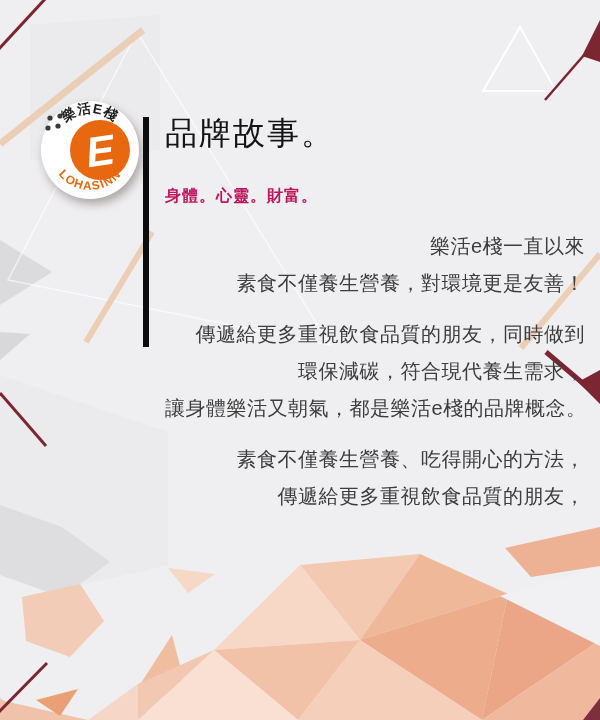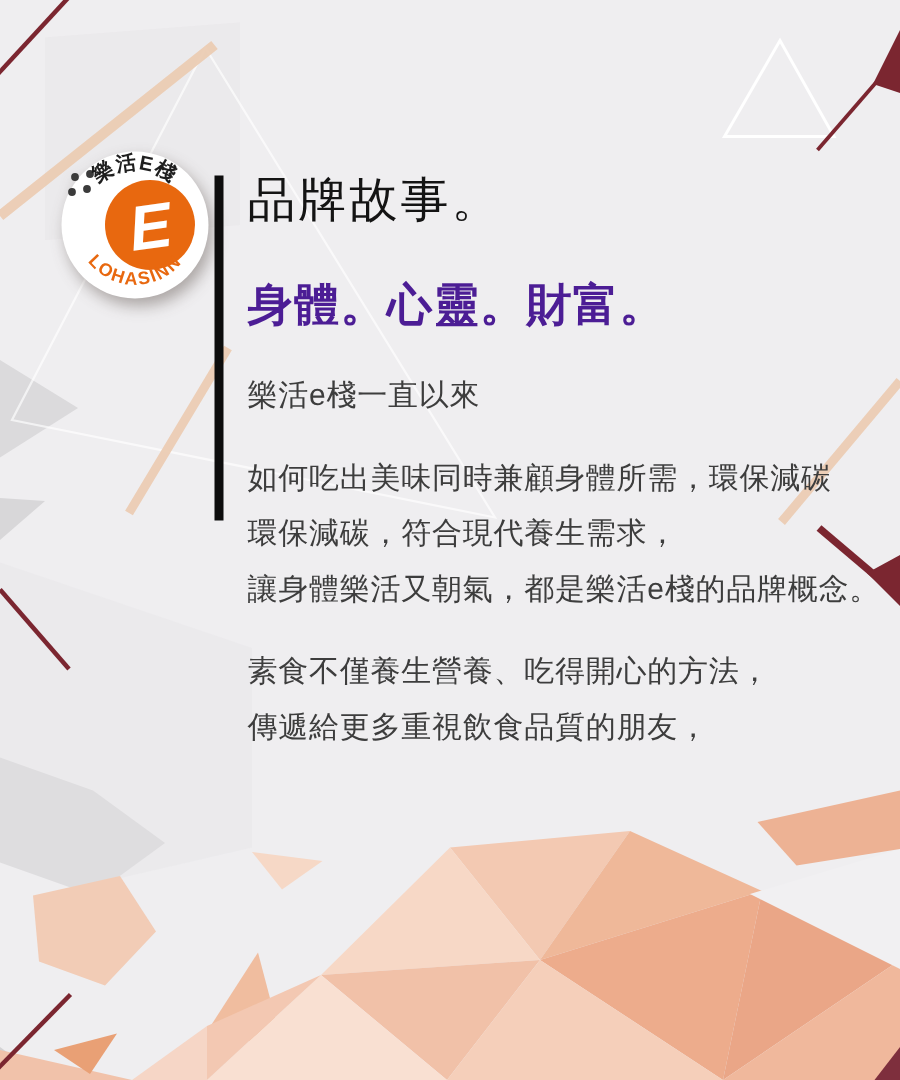--- a/index.html
+++ b/index.html
@@ -17,27 +17,27 @@
     position:absolute;left:143px;top:117px;width:6px;height:230px;
     background:#0d0d0d;
   }
   .title{
     position:absolute;left:165px;top:116px;margin:0;
     font-size:32px;font-weight:400;letter-spacing:2px;color:#141414;
     line-height:1.1;white-space:nowrap;
   }
   .subtitle{
     position:absolute;left:165px;top:186px;margin:0;
-    font-size:30px;font-weight:700;letter-spacing:1px;color:#4c1d95;
+    font-size:16px;font-weight:700;letter-spacing:1px;color:#be185d;
     line-height:1.2;white-space:nowrap;
   }
   .story{
     position:absolute;left:165px;top:228px;width:420px;
   }
-  .story .para{margin:18px 0 14px 0;}
+  .story .para{margin:0 0 14px 0;text-align:right;}
   .story .line{
     display:block;font-size:20px;line-height:37px;color:#3d3d3d;
     letter-spacing:0.5px;white-space:nowrap;
   }
 </style>
 </head>
 <body>
 
 <div class="stage">
 
@@ -124,23 +124,24 @@
   </svg>
 
   <div class="divider"></div>
 
   <h1 class="title">品牌故事。</h1>
   <h2 class="subtitle">身體。心靈。財富。</h2>
 
   <div class="story">
     <div class="para">
       <span class="line">樂活e棧一直以來</span>
+      <span class="line">素食不僅養生營養，對環境更是友善！</span>
     </div>
     <div class="para">
-      <span class="line">如何吃出美味同時兼顧身體所需，環保減碳</span>
+      <span class="line">傳遞給更多重視飲食品質的朋友，同時做到</span>
       <span class="line">環保減碳，符合現代養生需求，</span>
       <span class="line">讓身體樂活又朝氣，都是樂活e棧的品牌概念。</span>
     </div>
     <div class="para">
       <span class="line">素食不僅養生營養、吃得開心的方法，</span>
       <span class="line">傳遞給更多重視飲食品質的朋友，</span>
     </div>
   </div>
 
 </div>

